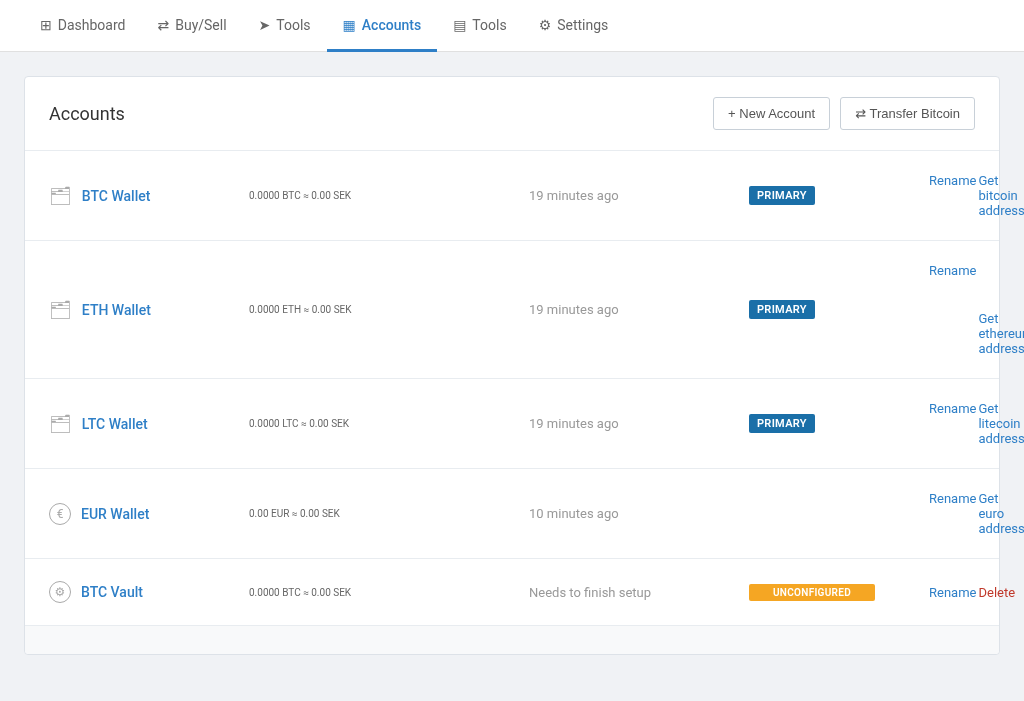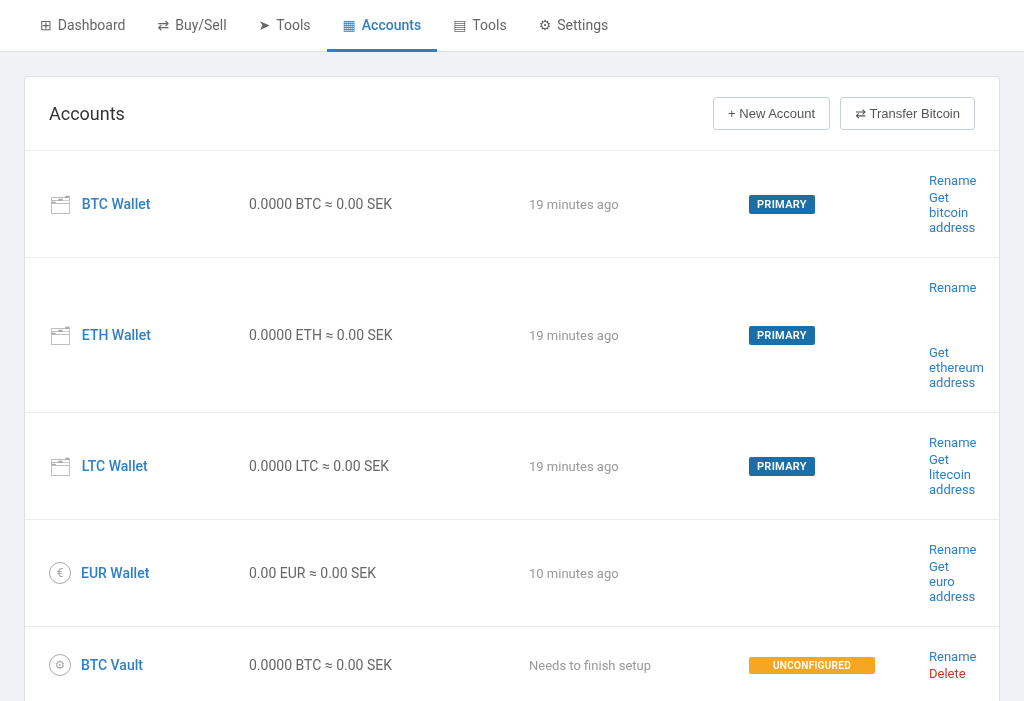--- a/index.html
+++ b/index.html
@@ -119,21 +119,21 @@
     }
     .wallet-name {
       color: #2e7fc7;
       font-weight: 500;
       cursor: pointer;
       font-size: 14px;
     }
 
     .balance-cell {
       color: #666;
-      font-size: 14px;
+      font-size: 10px;
     }
 
     .activity-cell {
       color: #999;
       font-size: 13px;
     }
 
     .status-cell {
       display: flex;
       align-items: flex-end;
@@ -152,21 +152,21 @@
       color: #fff;
       font-size: 10px;
       font-weight: 600;
       padding: 3px 24px;
       border-radius: 2px;
       letter-spacing: 0.3px;
     }
 
     .actions-cell {
       display: flex;
-      flex-direction: column;
+      flex-direction: row;
       gap: 2px;
     }
     .action-link {
       color: #2e7fc7;
       cursor: pointer;
       font-size: 13px;
       text-decoration: none;
     }
 
     

